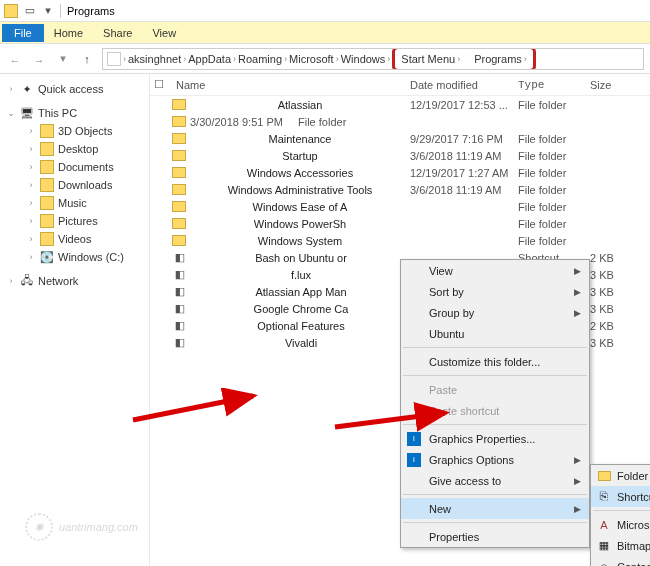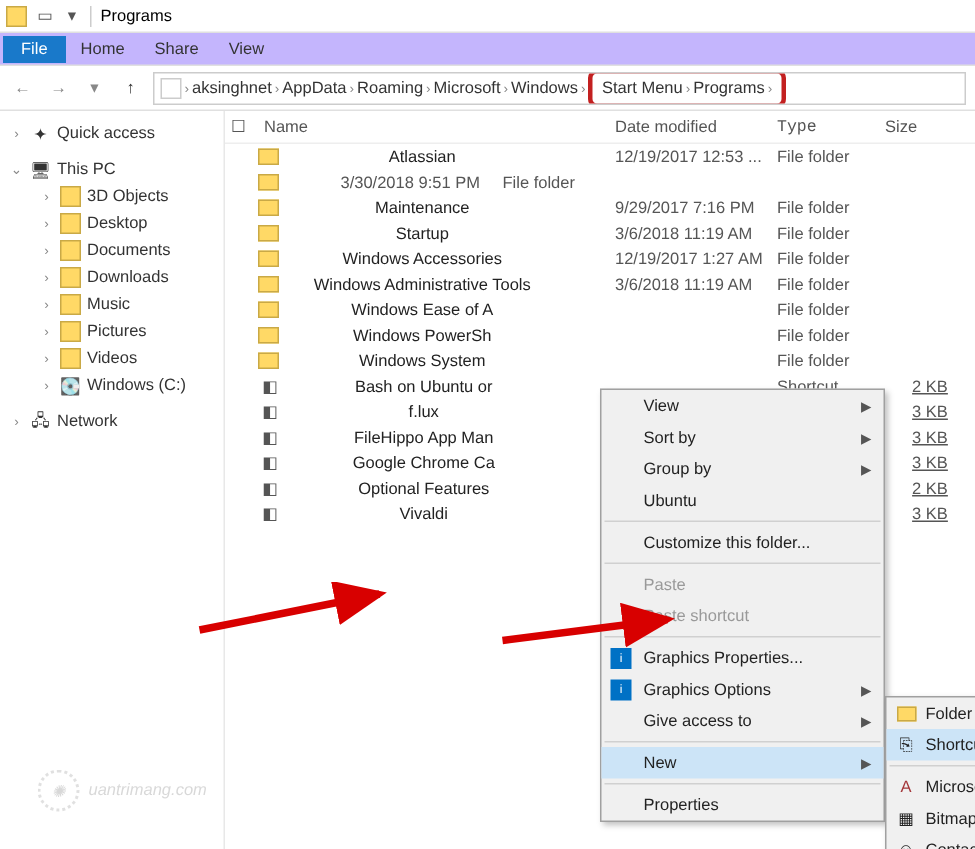--- a/index.html
+++ b/index.html
@@ -3,32 +3,32 @@
 <meta charset="utf-8">
 <style>
 * { box-sizing: border-box; margin: 0; padding: 0; font-family: "Segoe UI", Arial, sans-serif; font-size: 11px; }
 body { background: #fff; width: 650px; height: 566px; overflow: hidden; position: relative; }
 
 .titlebar { height: 22px; background: #fff; border-bottom: 1px solid #e0e0e0; display: flex; align-items: center; padding: 0 4px; gap: 6px; }
 .titlebar .tb-icon { width: 14px; height: 14px; background: #ffd966; border: 1px solid #c9a946; }
 .titlebar .tb-sep { width: 1px; height: 14px; background: #ccc; }
 .titlebar .tb-small { width: 12px; height: 12px; display: inline-flex; align-items: center; justify-content: center; color: #555; }
 
-.menubar { height: 22px; background: #c4b5fd; display: flex; align-items: center; padding: 0 2px; border-bottom: 1px solid #e0e0e0; }
+.menubar { height: 22px; background: #fef9c3; display: flex; align-items: center; padding: 0 2px; border-bottom: 1px solid #e0e0e0; }
 .menubar .file { background: #1979ca; color: #fff; padding: 3px 12px; }
 .menubar .menu-item { padding: 3px 10px; color: #333; }
 
 .navbar { height: 30px; background: #fff; display: flex; align-items: center; padding: 0 6px; gap: 6px; border-bottom: 1px solid #e0e0e0; }
 .nav-arrow { width: 18px; height: 18px; display: inline-flex; align-items: center; justify-content: center; color: #888; }
 .nav-arrow.active { color: #333; }
 .address { flex: 1; height: 22px; border: 1px solid #ccc; display: flex; align-items: center; padding: 0 4px; gap: 2px; overflow: hidden; }
 .crumb { display: flex; align-items: center; gap: 2px; color: #333; white-space: nowrap; }
 .crumb .sep { color: #888; font-size: 9px; }
 .crumb-icon { width: 14px; height: 14px; background: #fff; border: 1px solid #ccc; }
-.highlight-box { border: 3px solid #c32020; border-radius: 6px; padding: 0 6px; display: flex; align-items: center; gap: 2px; height: 26px; margin: -4px 0; }
+.highlight-box { border: 3px solid #c32020; border-radius: 6px; padding: 0 6px; display: flex; align-items: center; gap: 14px; height: 26px; margin: -4px 0; }
 
 .body-area { display: flex; height: calc(100% - 74px); }
 .sidebar { width: 150px; border-right: 1px solid #e8e8e8; padding: 6px 0; overflow: hidden; }
 .side-item { display: flex; align-items: center; gap: 4px; padding: 2px 6px; color: #333; }
 .side-item .tw { width: 10px; color: #888; font-size: 9px; text-align: center; }
 .side-item .ic { width: 14px; height: 14px; display: inline-flex; align-items: center; justify-content: center; }
 .side-item .ic.folder { background: #ffd966; border: 1px solid #c9a946; }
 .side-item .ic.onedrive::before { content: "☁"; color: #0078d7; font-size: 12px; }
 .side-item .ic.pc::before { content: "🖥"; font-size: 11px; }
 .side-item .ic.disk::before { content: "💽"; font-size: 11px; }
@@ -43,23 +43,23 @@
 .col-headers .date { width: 108px; }
 .col-headers .type { width: 72px; font-family: Liberation Mono, monospace; }
 .col-headers .size { width: 60px; }
 
 .file-list { }
 .file-row { display: flex; align-items: center; height: 17px; padding-left: 22px; }
 .file-row .fic { width: 16px; height: 14px; margin-right: 4px; display: inline-flex; align-items: center; justify-content: center; }
 .file-row .fic.folder { background: #ffd966; border: 1px solid #c9a946; width: 14px; height: 11px; }
 .file-row .fic.app::before { content: "◧"; color: #555; }
 .file-row .nm { flex: 1; color: #222; white-space: nowrap; overflow: hidden; text-align: center; }
-.file-row .dt { width: 108px; color: #555; white-space: nowrap; margin-left: 37px; }
+.file-row .dt { width: 108px; color: #555; white-space: nowrap; }
 .file-row .tp { width: 72px; color: #555; }
-.file-row .sz { width: 60px; color: #555; text-align: center; text-decoration: underline; }
+.file-row .sz { width: 60px; color: #555; text-align: left; }
 
 .context-menu { position: absolute; background: #f0f0f0; border: 1px solid #a0a0a0; box-shadow: 2px 2px 4px rgba(0,0,0,0.25); }
 .cm1 { left: 250px; top: 185px; width: 190px; }
 .cm-item { display: flex; align-items: center; height: 21px; padding: 0 8px 0 28px; position: relative; color: #222; }
 .cm-item.disabled { color: #999; }
 .cm-item.highlight { background: #cce4f7; }
 .cm-item .arrow { position: absolute; right: 8px; color: #555; font-size: 9px; }
 .cm-item .sc { position: absolute; right: 8px; color: #555; }
 .cm-item .cmic { position: absolute; left: 6px; width: 14px; height: 14px; display: inline-flex; align-items: center; justify-content: center; }
 .cm-sep { height: 1px; background: #d0d0d0; margin: 3px 2px; }
@@ -283,21 +283,21 @@
         </div>
         <div class="file-row">
           <span class="fic app"></span>
           <span class="nm">f.lux</span>
           <span class="dt"></span>
           <span class="tp">Shortcut</span>
           <span class="sz">3 KB</span>
         </div>
         <div class="file-row">
           <span class="fic app"></span>
-          <span class="nm">FileHippo App Man</span>
+          <span class="nm">Atlassian App Man</span>
           <span class="dt"></span>
           <span class="tp">Shortcut</span>
           <span class="sz">3 KB</span>
         </div>
         <div class="file-row">
           <span class="fic app"></span>
           <span class="nm">Google Chrome Ca</span>
           <span class="dt"></span>
           <span class="tp">Shortcut</span>
           <span class="sz">3 KB</span>

